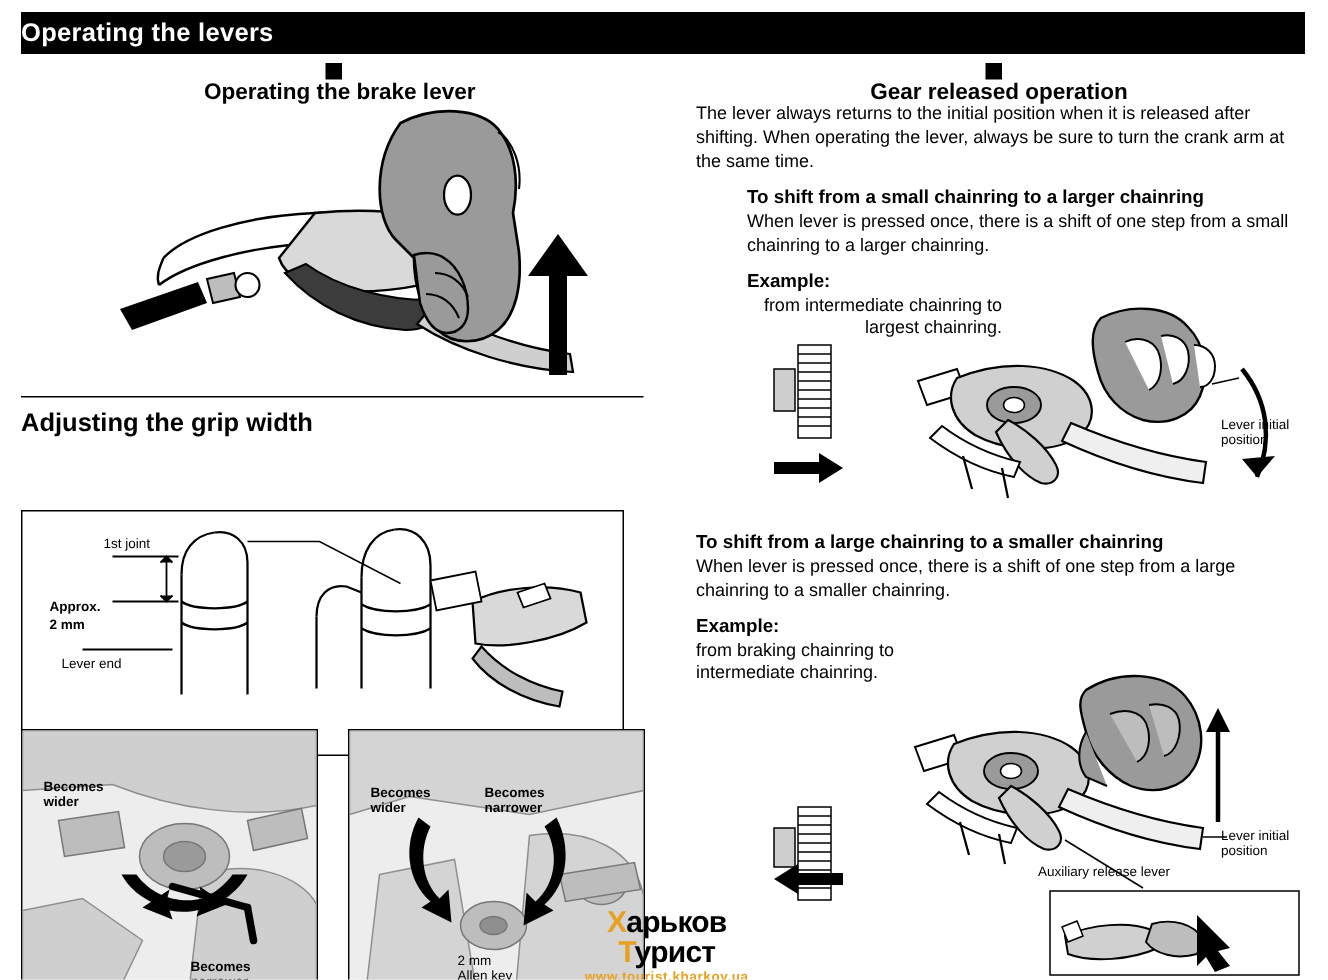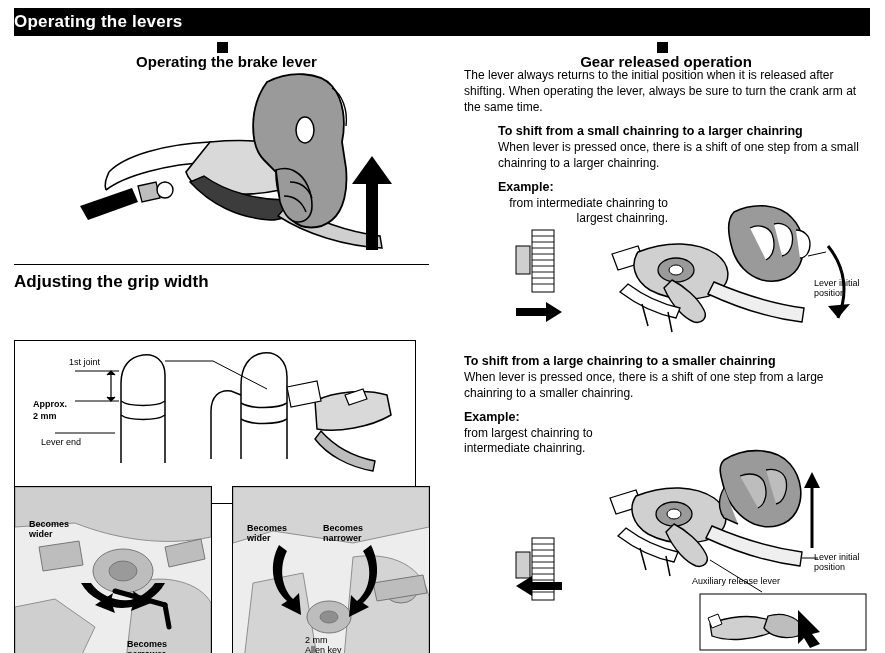--- a/index.html
+++ b/index.html
@@ -355,21 +355,21 @@
         <path d="M346,56 L364,52" stroke="#000" stroke-width="1" fill="none"></path>
       </svg>
       <div class="fig-label" style="left:352px; top:78px; white-space:pre-line;">Lever initial
 position</div>
     </div>
 
     <div style="position:absolute; left:2px; top:312px; width:398px;">
       <div class="sub-head">To shift from a large chainring to a smaller chainring</div>
       <p class="body-text">When lever is pressed once, there is a shift of one step from a large chainring to a smaller chainring.</p>
       <div class="sub-head" style="margin-top:8px;">Example:</div>
-      <p class="body-text" style="width:180px;">from largest chainring to intermediate chainring.</p>
+      <p class="body-text" style="width:180px;">from braking chainring to intermediate chainring.</p>
     </div>
 
     <div style="position:absolute; left:0px; top:390px; width:408px; height:220px;">
       <svg width="408" height="220" viewBox="0 0 408 220">
 
         <g stroke="#000" stroke-width="1" fill="#fff">
           <rect x="70" y="106" width="22" height="62"></rect>
           <g stroke="#000" stroke-width="0.9">
             <path d="M70,112 L92,112 M70,118 L92,118 M70,124 L92,124 M70,130 L92,130 M70,136 L92,136 M70,142 L92,142 M70,148 L92,148 M70,154 L92,154 M70,160 L92,160"></path>
           </g>
@@ -413,14 +413,23 @@
         </g>
         <path d="M336,178 L358,200 L350,202 L358,212 L348,216 L342,206 L336,212 Z" fill="#000"></path>
       </svg>
       <div class="fig-label" style="left:352px; top:120px; white-space:pre-line;">Lever initial
 position</div>
       <div class="fig-label" style="left:230px; top:144px;">Auxiliary release lever</div>
     </div>
 
   </div>
 
+  <div class="watermark">
+    <div class="wm-top">
+      <span class="accent">Х</span><span>арьков</span>
+    </div>
+    <div class="wm-top">
+      <span class="accent">Т</span><span>урист</span>
+    </div>
+    <div class="wm-bot">www.tourist.kharkov.ua</div>
+  </div>
 
 </div>
 
 </body></html>

